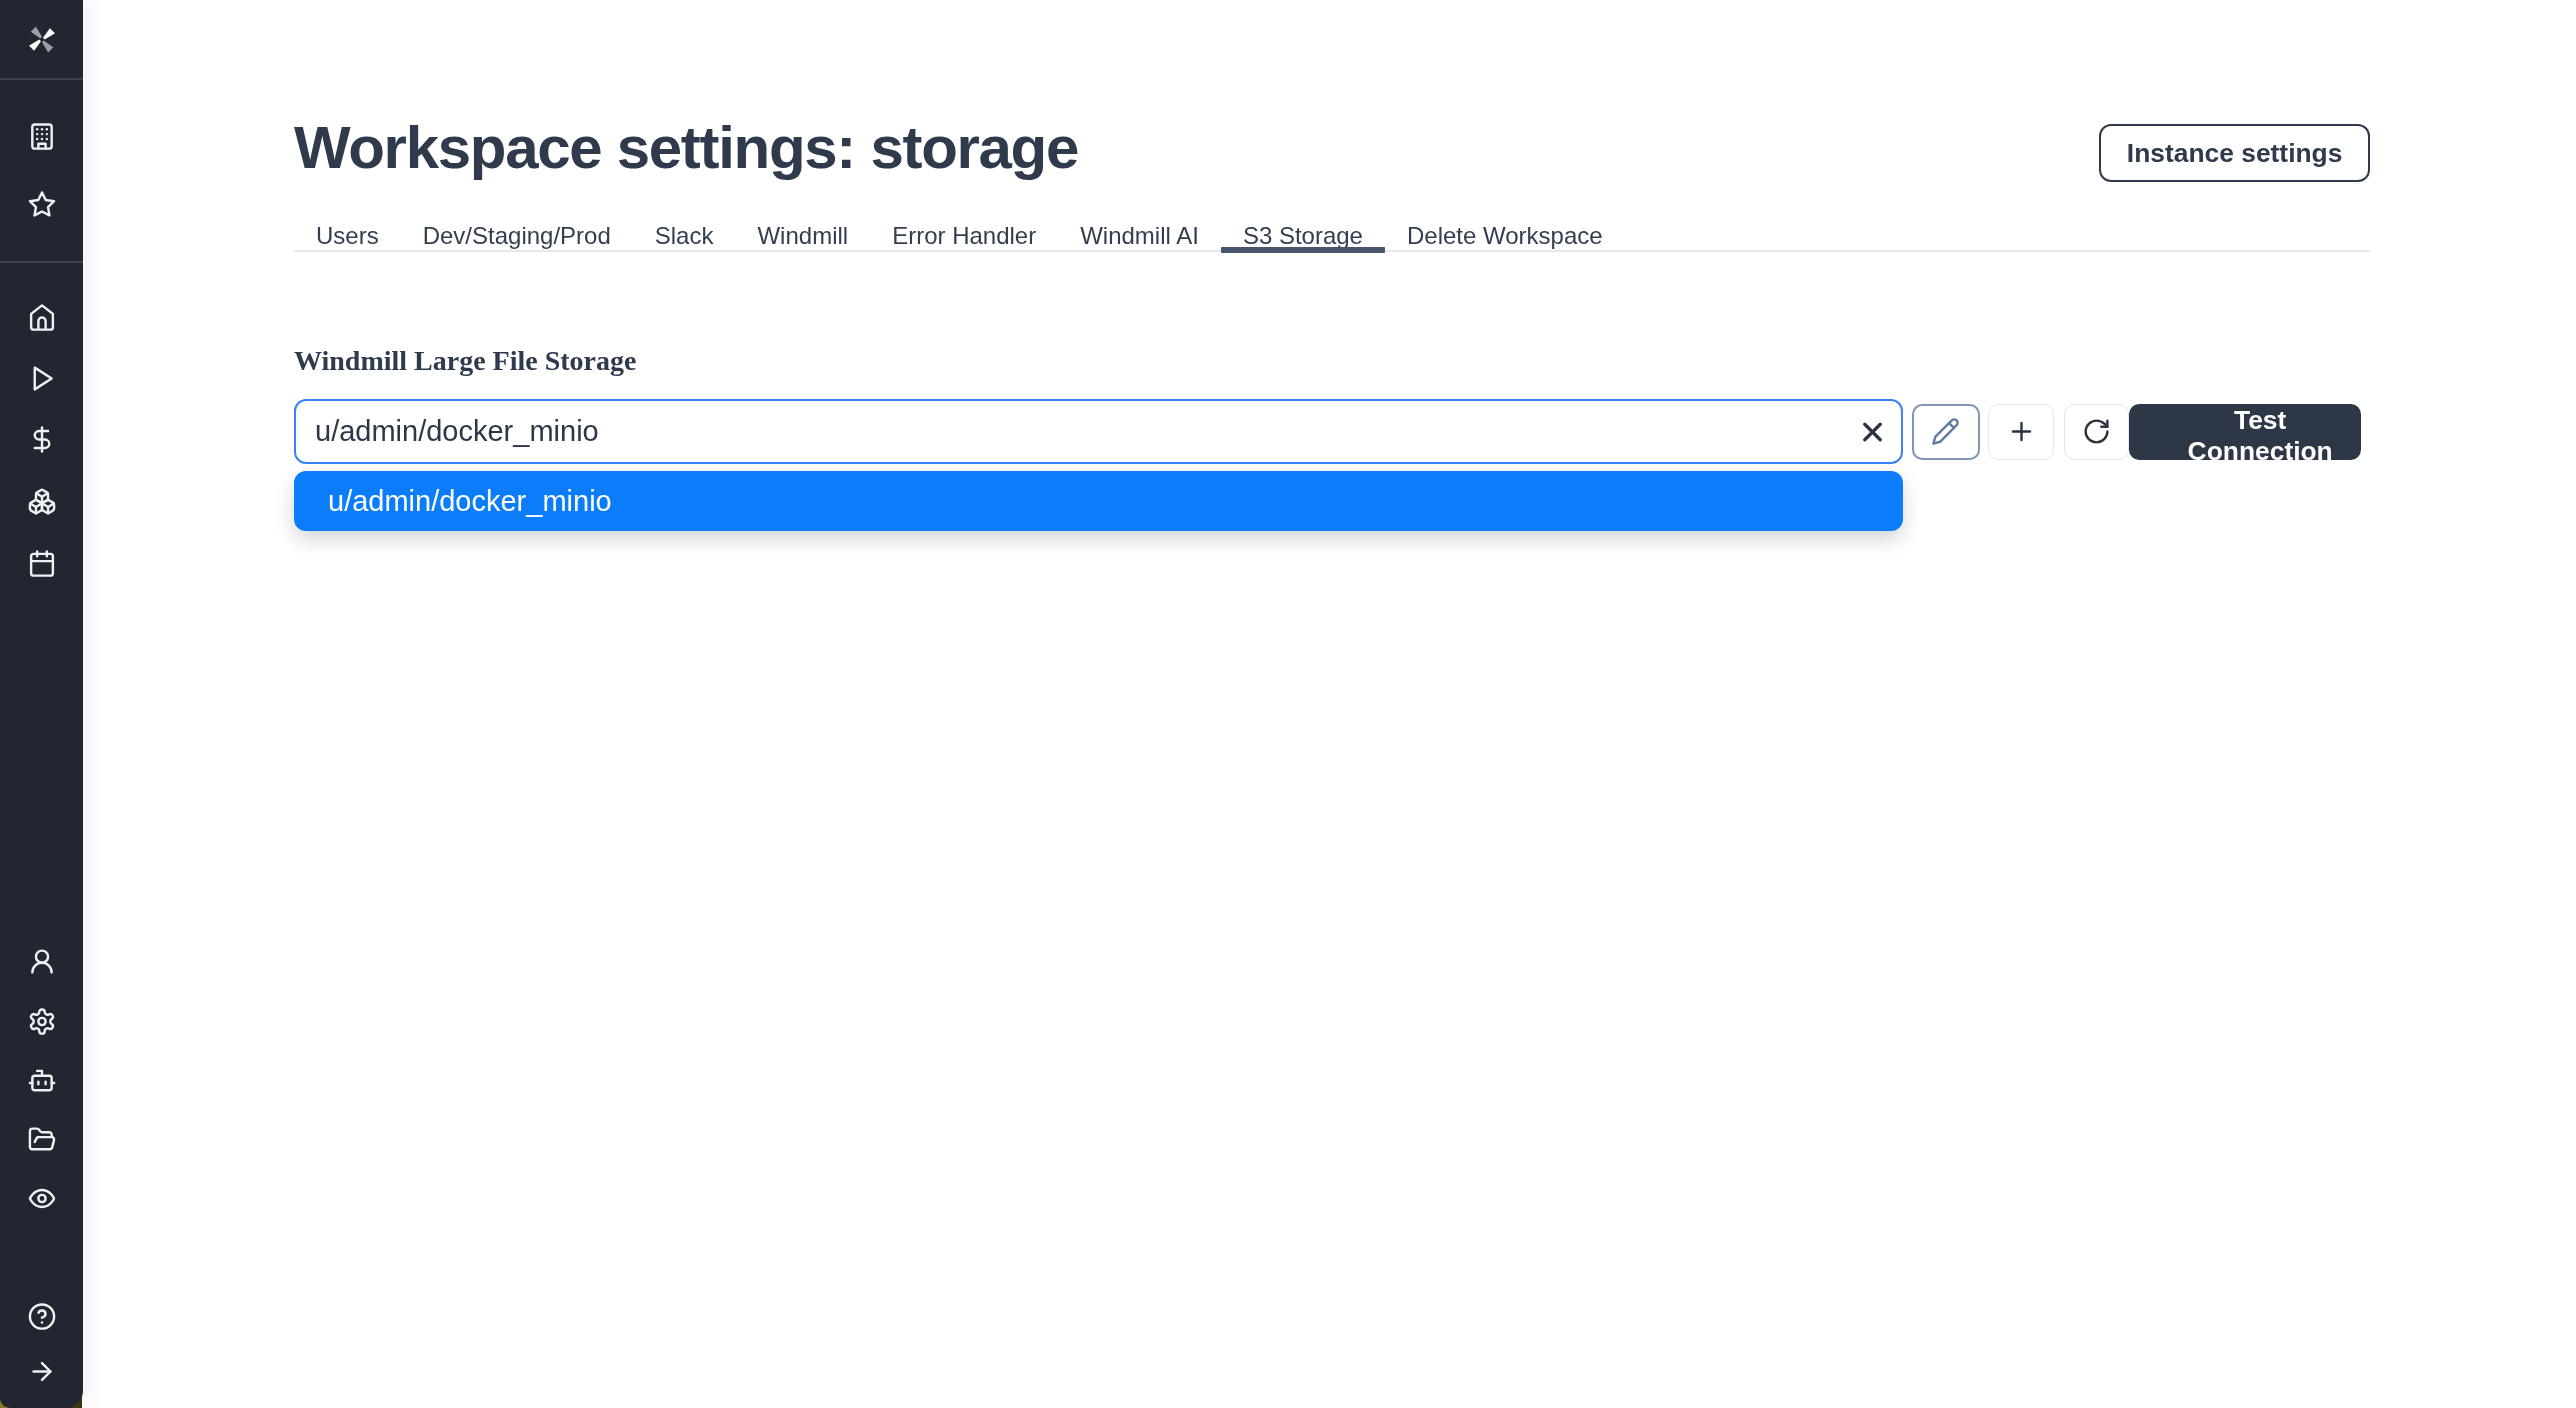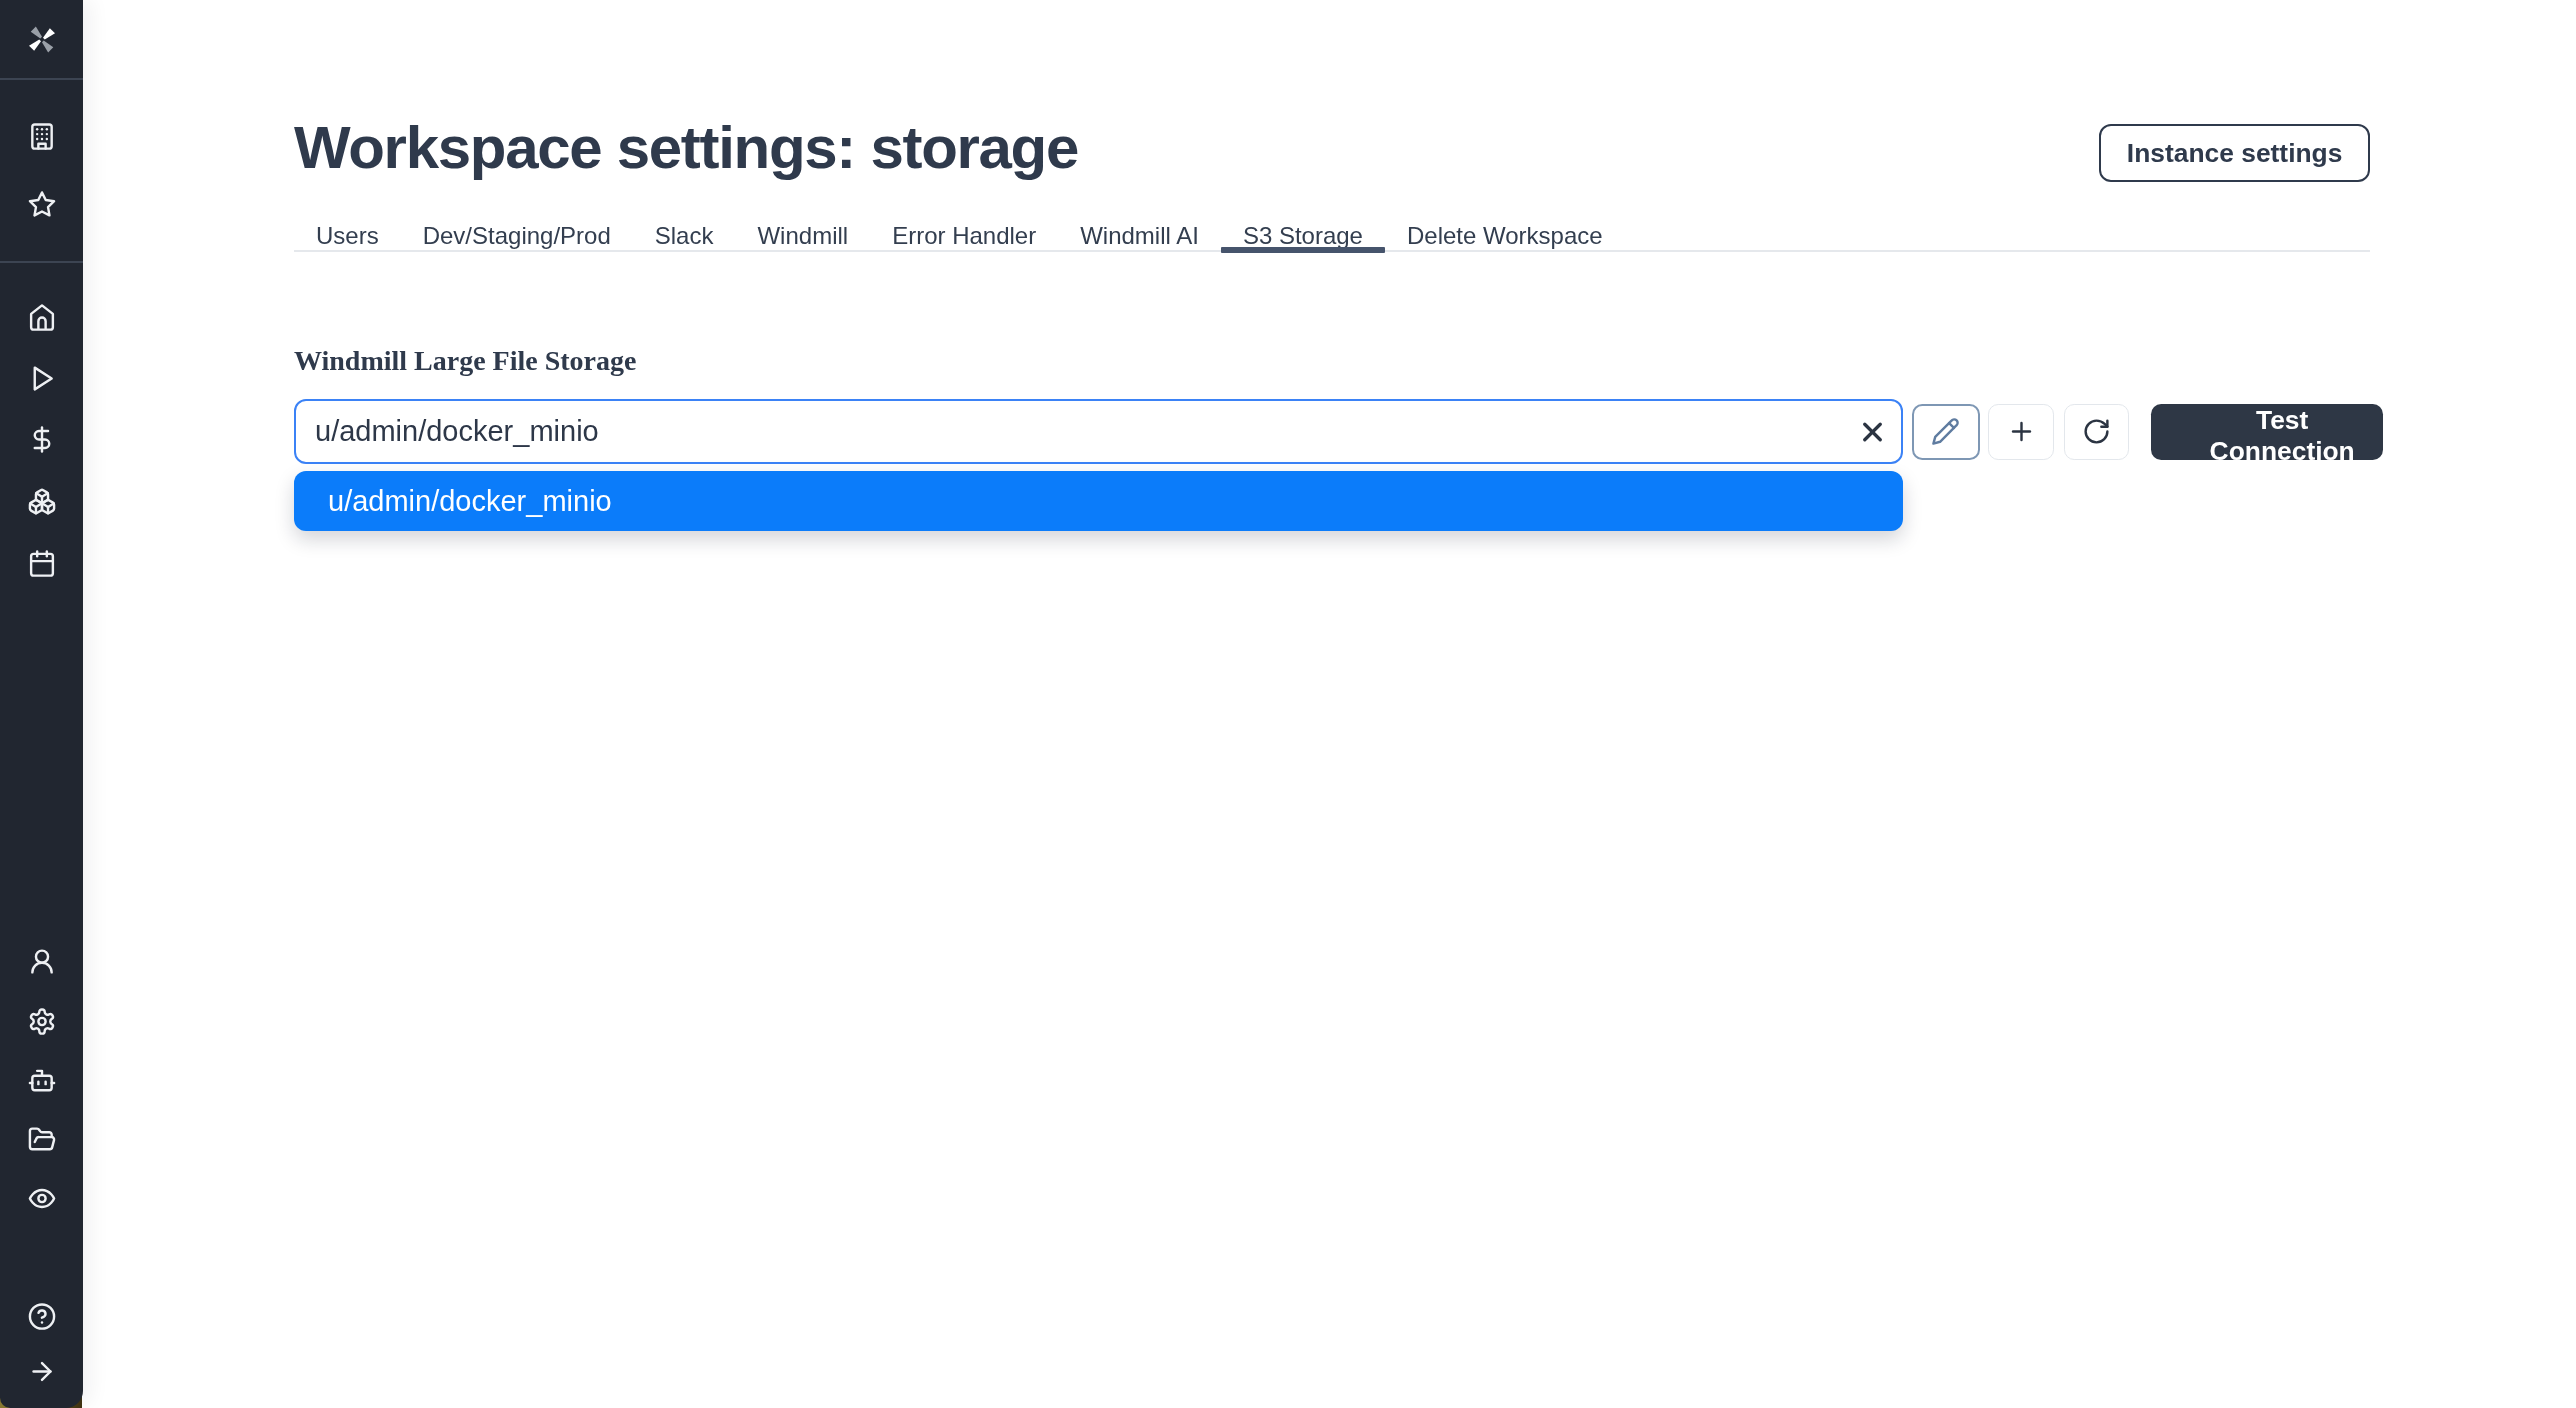--- a/index.html
+++ b/index.html
@@ -127,21 +127,21 @@
   .plus-btn {
     width: 66px; margin-left: 8.5px;
     border: 1.7px solid #e3e7ec; color: #2b3442;
   }
   .refresh-btn {
     width: 65px; margin-left: 10.2px;
     border: 1.7px solid #e3e7ec; color: #2b3442;
   }
   .test-btn {
     flex: none;
-    width: 232px; height: 56px; margin-left: 22px;
+    width: 232px; height: 56px; margin-left: 0;
     background: #2e3745; color: #ffffff;
     border: none; border-radius: 10.2px;
     font-size: 26.4px; font-weight: 700; font-family: inherit;
     cursor: pointer;
     padding-left: 36px;
   }
 
   .dropdown-item {
     position: absolute; left: 294px; top: 471px;
     width: 1609px; height: 60px;

